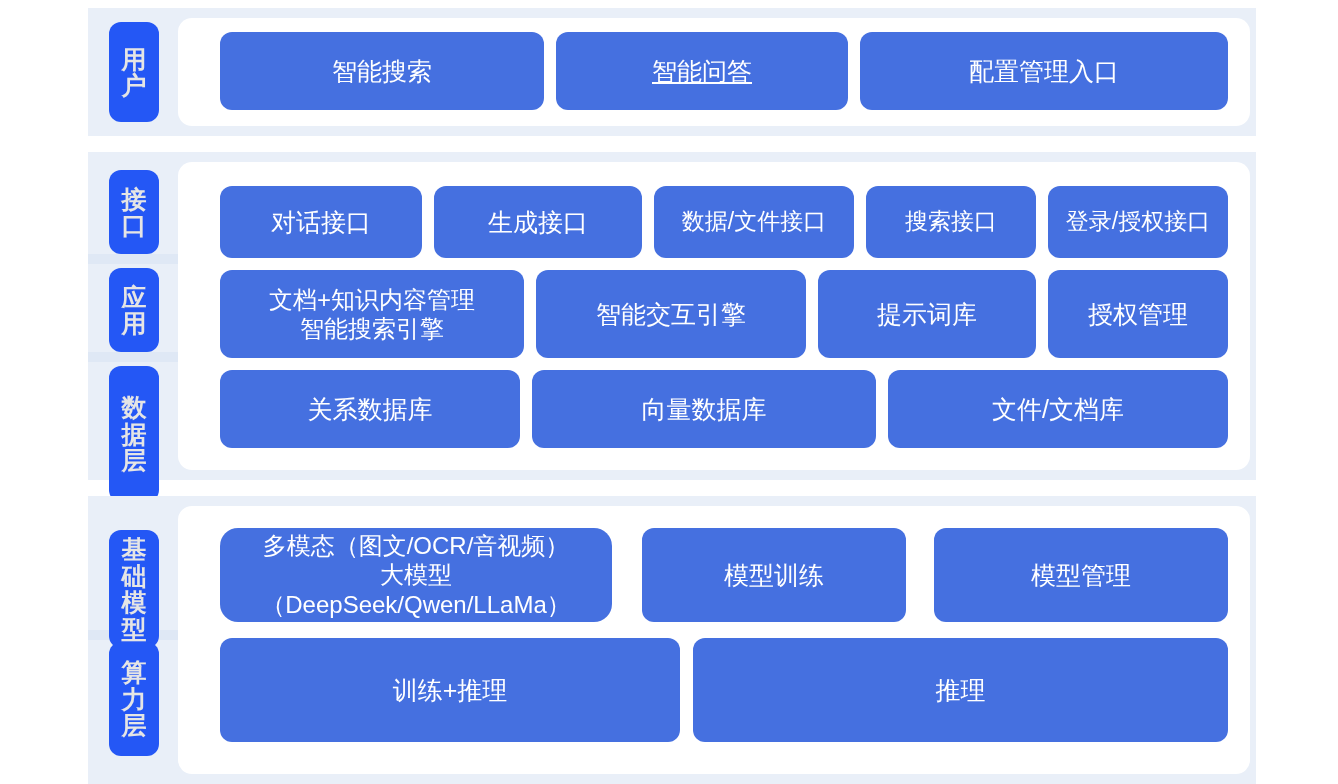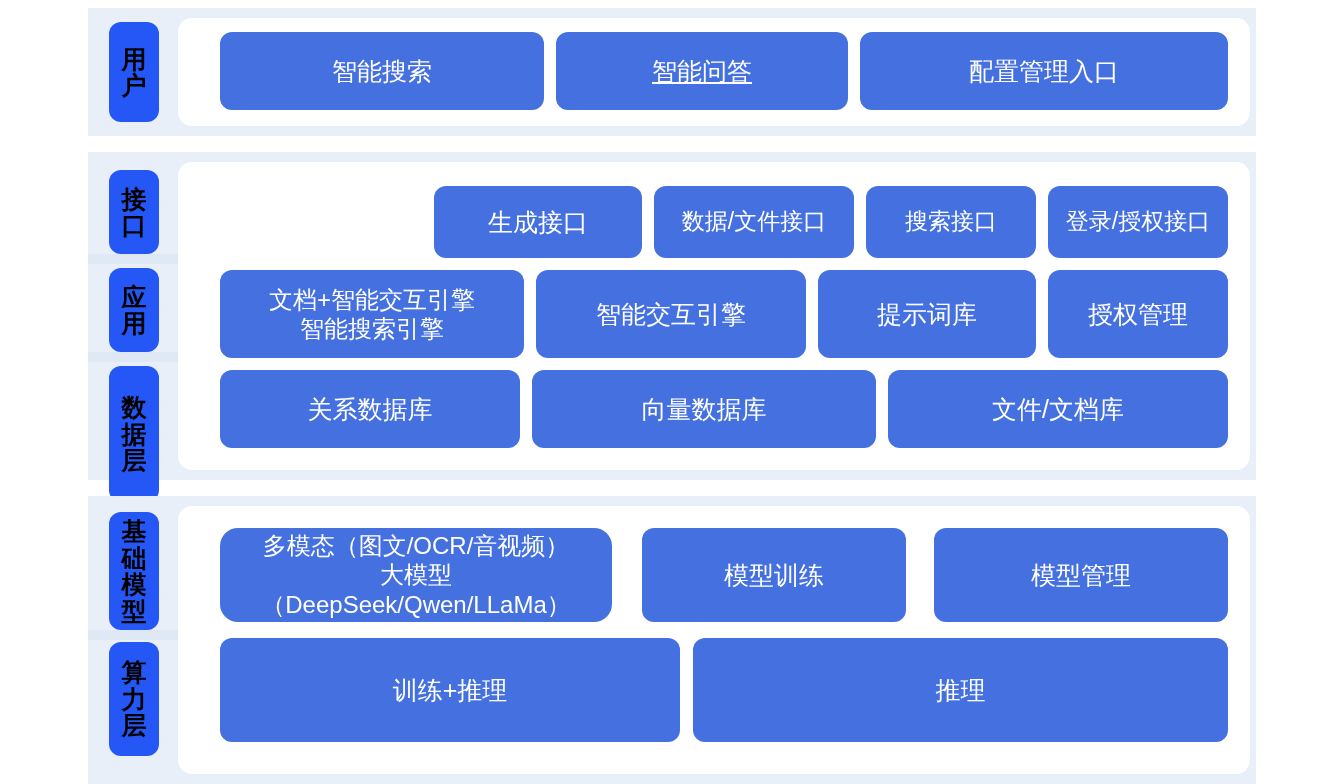--- a/index.html
+++ b/index.html
@@ -40,21 +40,21 @@
     width: 90px;
     height: 10px;
     background: #dfe8f5;
   }
 
   
   .badge {
     position: absolute;
     background: #2457f5;
     border-radius: 12px;
-    color: #000000;
+    color: #e5e5e5;
     font-weight: bold;
     font-size: 25px;
     line-height: 1.06;
     display: flex;
     align-items: center;
     justify-content: center;
     text-align: center;
     letter-spacing: 0px;
     box-sizing: border-box;
     width: 50px;
@@ -127,35 +127,38 @@
   </div>
   <div class="badge" style="top:268px; height:84px;">
     <span>应用</span>
   </div>
   <div class="badge" style="top:366px; height:136px;">
     <span>数据层</span>
   </div>
 
   <div class="panel panel-mid">
 
+    <div class="card" style="left:42px; top:24px; width:202px; height:72px;">
+      <span>对话接口</span>
+    </div>
     <div class="card" style="left:256px; top:24px; width:208px; height:72px;">
       <span>生成接口</span>
     </div>
     <div class="card small" style="left:688px; top:24px; width:170px; height:72px;">
       <span>搜索接口</span>
     </div>
     <div class="card small" style="left:476px; top:24px; width:200px; height:72px;">
       <span>数据/文件接口</span>
     </div>
     <div class="card small" style="left:870px; top:24px; width:180px; height:72px;">
       <span>登录/授权接口</span>
     </div>
 
     <div class="card two-line" style="left:42px; top:108px; width:304px; height:88px;">
-      <span>文档+智能交互引擎
+      <span>文档+知识内容管理
 智能搜索引擎</span>
     </div>
     <div class="card" style="left:358px; top:108px; width:270px; height:88px;">
       <span>智能交互引擎</span>
     </div>
     <div class="card" style="left:640px; top:108px; width:218px; height:88px;">
       <span>提示词库</span>
     </div>
     <div class="card" style="left:870px; top:108px; width:180px; height:88px;">
       <span>授权管理</span>
@@ -169,21 +172,21 @@
     </div>
     <div class="card" style="left:710px; top:208px; width:340px; height:78px;">
       <span>文件/文档库</span>
     </div>
   </div>
 
   <div class="band band-infra">
     <div class="band-sep" style="top:134px;"></div>
   </div>
 
-  <div class="badge" style="top:512px; height:118px;">
+  <div class="badge" style="top:530px; height:118px;">
     <span>基础模型</span>
   </div>
   <div class="badge" style="top:642px; height:114px;">
     <span>算力层</span>
   </div>
 
   <div class="panel panel-infra">
 
     <div class="card two-line" style="left:42px; top:22px; width:392px; height:94px;border-radius:18px;">
       <span>多模态（图文/OCR/音视频）

